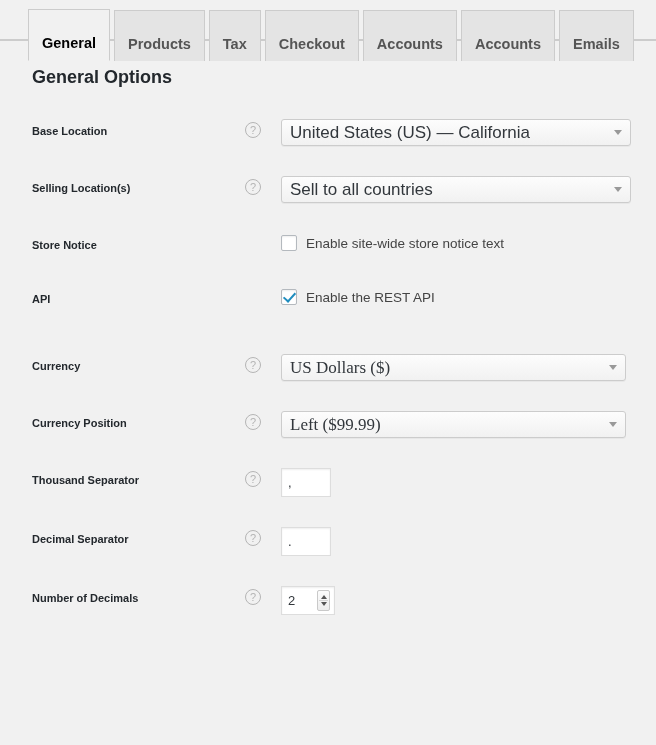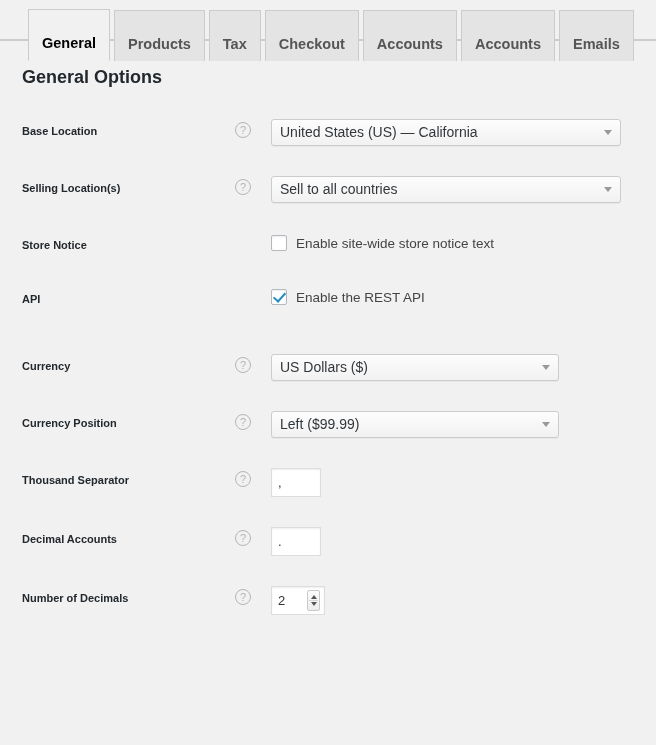--- a/index.html
+++ b/index.html
@@ -51,21 +51,21 @@
   }
   .nav-tab-active {
     background: #f1f1f1;
     color: #000;
     border-bottom: 1px solid #f1f1f1;
     z-index: 3;
   }
 
   
   .wrap {
-    padding: 0 20px 0 22px;
+    padding: 0 20px 0 32px;
   }
   h2.section-title {
     font-size: 18px;
     font-weight: bold;
     color: #23282d;
     margin: 24px 0 0 0;
     padding: 0;
     line-height: 1.4;
   }
   h2.currency-title {
@@ -126,21 +126,21 @@
   .tip-cell { width: 26px; padding-right: 0; }
 
   
   .wc-select {
     -webkit-appearance: none;
     appearance: none;
     display: inline-block;
     box-sizing: border-box;
     height: 27px;
     padding: 2px 24px 2px 8px;
-    font-size: 14px;
+    font-size: 17px;
     font-family: "Liberation Sans", sans-serif;
     color: #32373c;
     background-color: #fdfdfd;
     background-image: linear-gradient(to bottom, #fdfdfd 0%, #f1f1f1 100%);
     border: 1px solid #ccc;
     border-radius: 3px;
     box-shadow: 0 1px 0 rgba(0,0,0,0.04);
     line-height: 21px;
     outline: none;
   }
@@ -152,21 +152,21 @@
     position: absolute;
     right: 9px;
     top: 11px;
     width: 0; height: 0;
     border-left: 4px solid transparent;
     border-right: 4px solid transparent;
     border-top: 5px solid #999;
     pointer-events: none;
   }
   .sel-loc { width: 350px; }
-  .sel-cur { width: 288px; }
+  .sel-cur { width: 345px; font-family: Liberation Serif, serif; }
 
   
   .cb-row {
     display: flex;
     align-items: flex-start;
     padding-top: 2px;
   }
   .wc-checkbox {
     -webkit-appearance: none;
     appearance: none;
@@ -375,21 +375,21 @@
         <th>Thousand Separator</th>
         <td class="tip-cell">
           <span class="help-tip">?</span>
         </td>
         <td>
           <input type="text" class="wc-text" value="," style="">
         </td>
       </tr>
 
       <tr>
-        <th>Decimal Accounts</th>
+        <th>Decimal Separator</th>
         <td class="tip-cell">
           <span class="help-tip">?</span>
         </td>
         <td>
           <input type="text" class="wc-text" value="." style="">
         </td>
       </tr>
 
       <tr>
         <th>Number of Decimals</th>

